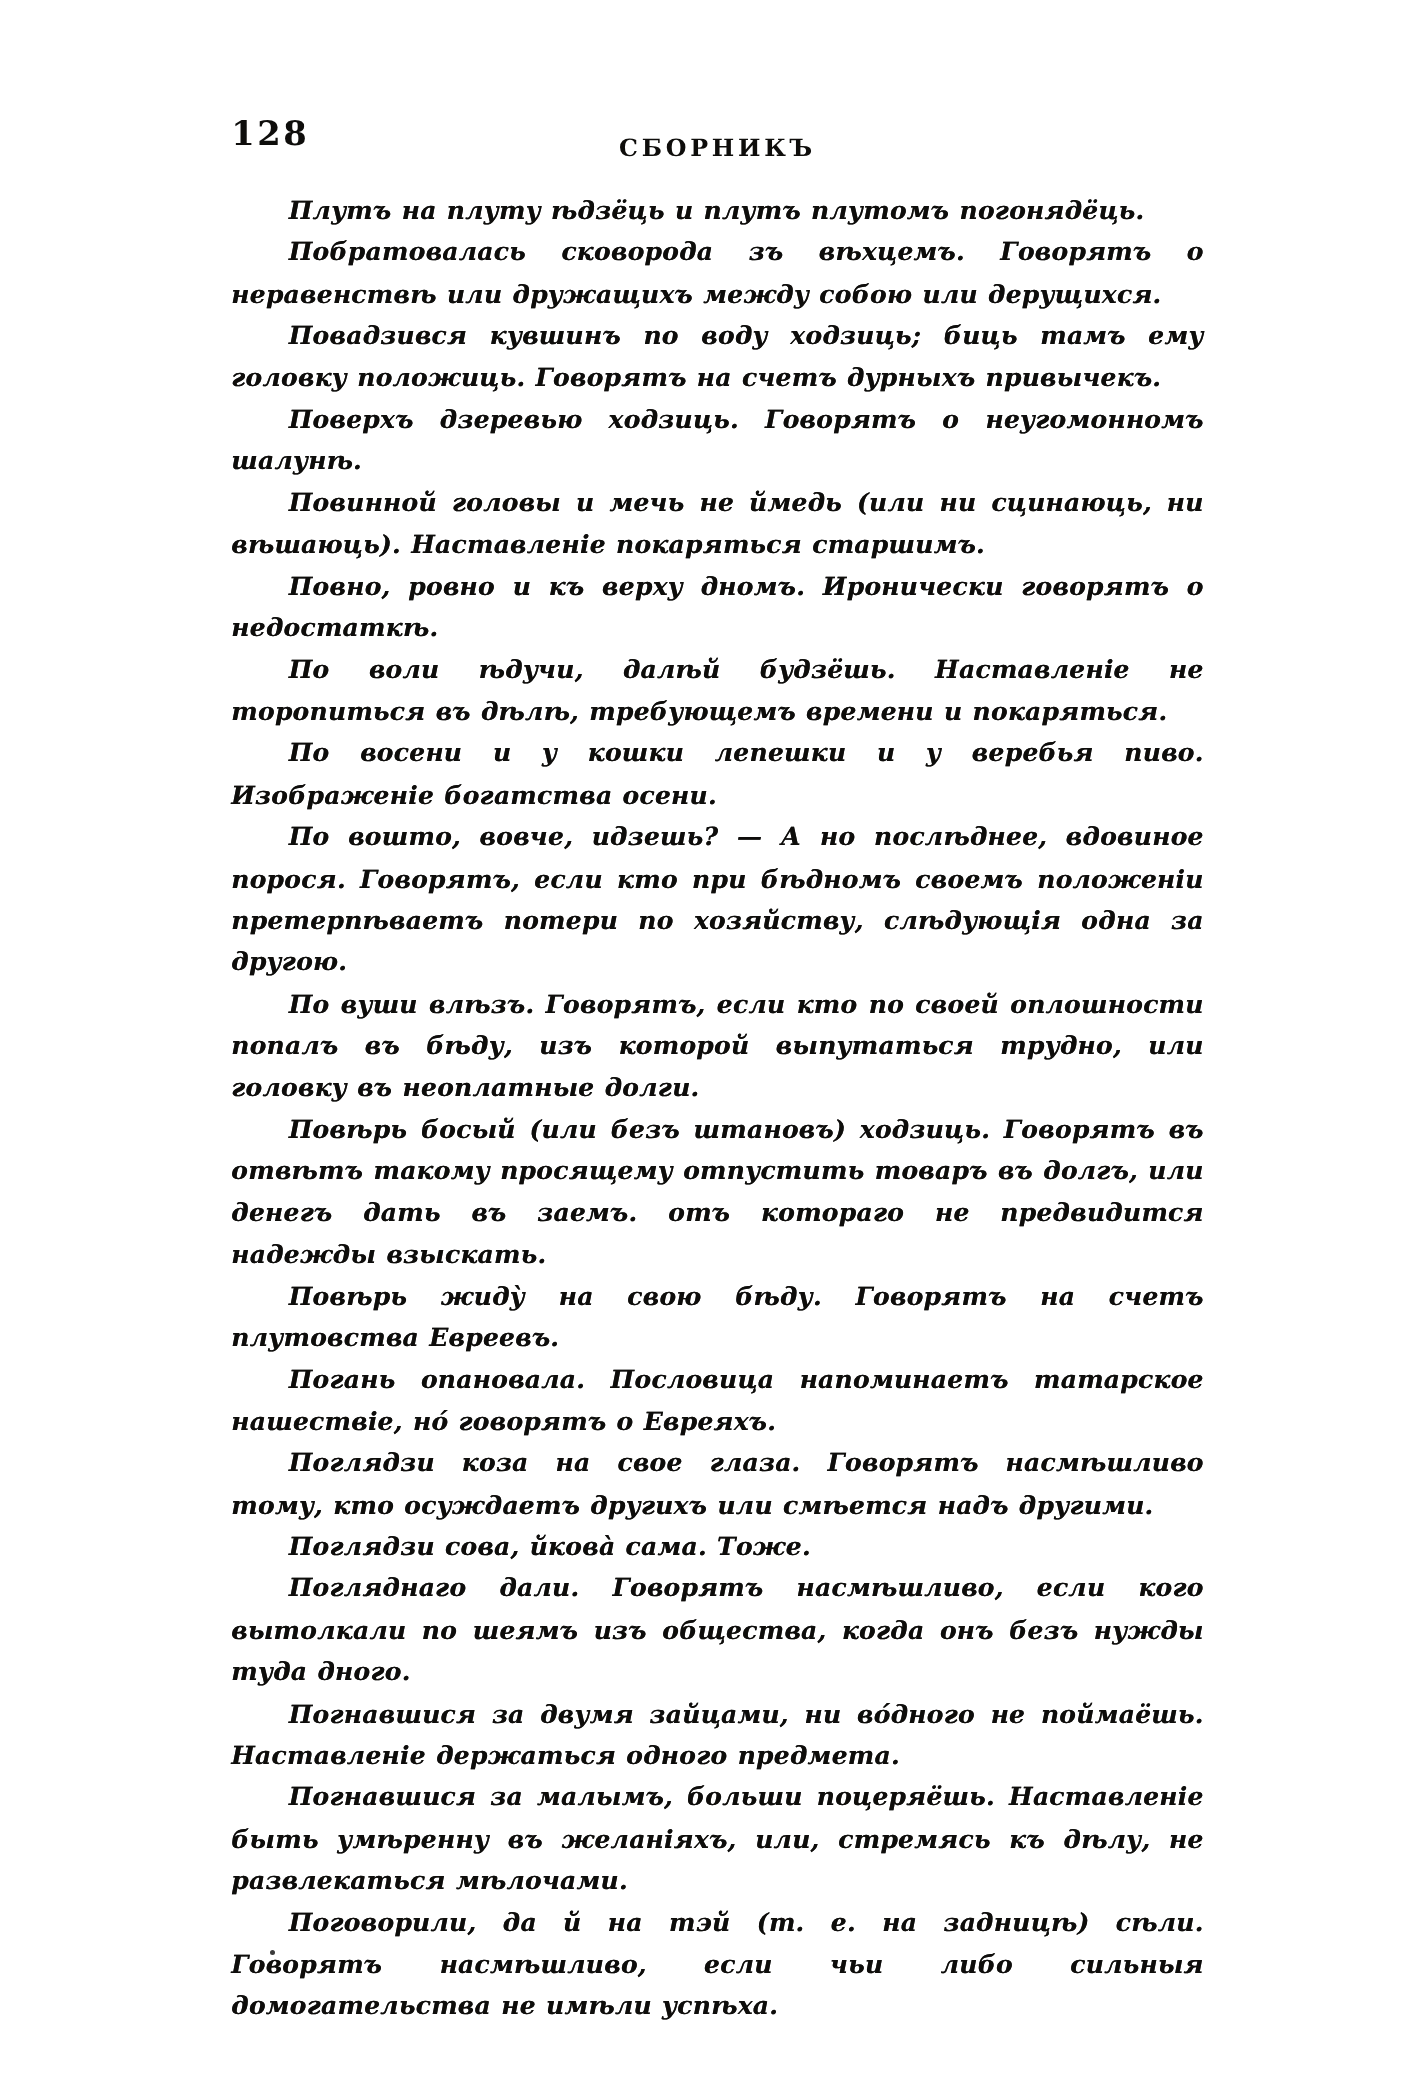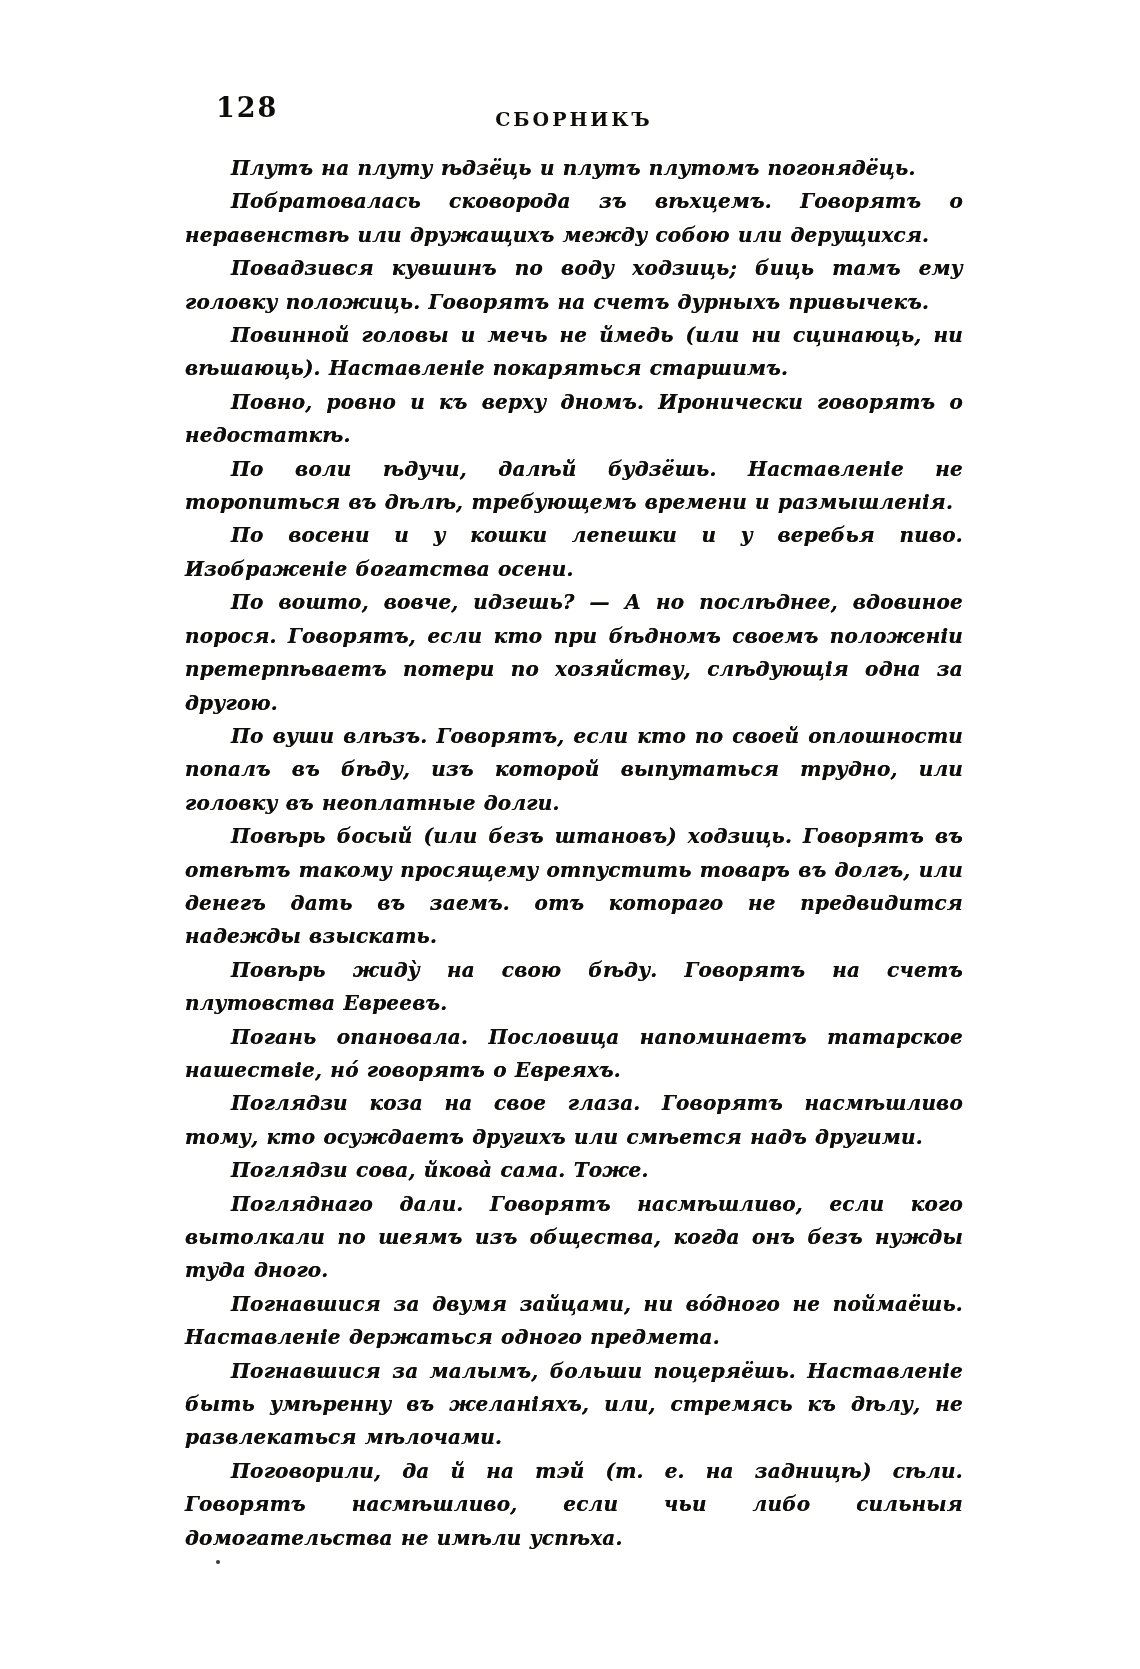--- a/index.html
+++ b/index.html
@@ -23,21 +23,20 @@
     left: 185px;
     width: 778px;
     height: 36px;
   }
   .page-number {
     position: absolute;
     left: 0;
     top: 0;
     font-size: 27px;
     letter-spacing: 2px;
-    margin-left: 31px;
   }
   .page-title {
     position: absolute;
     left: 0;
     top: 16px;
     width: 100%;
     text-align: center;
     font-size: 19px;
     letter-spacing: 3px;
   }
@@ -76,23 +75,24 @@
 
   <div class="page-header">
     <div class="page-number">128</div>
     <div class="page-title">СБОРНИКЪ</div>
   </div>
 
   <div class="text-block">
     <p>Плутъ на плуту ѣдзёць и плутъ плутомъ погонядёць.</p>
     <p>Побратовалась сковорода зъ вѣхцемъ. Говорятъ о неравенствѣ или дружащихъ между собою или дерущихся.</p>
     <p>Повадзився кувшинъ по воду ходзиць; биць тамъ ему головку положиць. Говорятъ на счетъ дурныхъ привычекъ.</p>
+    <p>Поверхъ дзеревью ходзиць. Говорятъ о неугомонномъ шалунѣ.</p>
     <p>Повинной головы и мечь не ймедь (или ни сцинаюць, ни вѣшаюць). Наставленіе покаряться старшимъ.</p>
     <p>Повно, ровно и къ верху дномъ. Иронически говорятъ о недостаткѣ.</p>
-    <p>По воли ѣдучи, далѣй будзёшь. Наставленіе не торопиться въ дѣлѣ, требующемъ времени и размышленія.</p>
+    <p>По воли ѣдучи, далѣй будзёшь. Наставленіе не торопиться въ дѣлѣ, требующемъ времени и покаряться.</p>
     <p>По восени и у кошки лепешки и у веребья пиво. Изображеніе богатства осени.</p>
     <p>По вошто, вовче, идзешь? — А но послѣднее, вдовиное порося. Говорятъ, если кто при бѣдномъ своемъ положеніи претерпѣваетъ потери по хозяйству, слѣдующія одна за другою.</p>
     <p>По вуши влѣзъ. Говорятъ, если кто по своей оплошности попалъ въ бѣду, изъ которой выпутаться трудно, или головку въ неоплатные долги.</p>
     <p>Повѣрь босый (или безъ штановъ) ходзиць. Говорятъ въ отвѣтъ такому просящему отпустить товаръ въ долгъ, или денегъ дать въ заемъ. отъ котораго не предвидится надежды взыскать.</p>
     <p>Повѣрь жиду̀ на свою бѣду. Говорятъ на счетъ плутовства Евреевъ.</p>
     <p>Погань опановала. Пословица напоминаетъ татарское нашествіе, но́ говорятъ о Евреяхъ.</p>
     <p>Поглядзи коза на свое глаза. Говорятъ насмѣшливо тому, кто осуждаетъ другихъ или смѣется надъ другими.</p>
     <p>Поглядзи сова, йкова̀ сама. Тоже.</p>
     <p>Погляднаго дали. Говорятъ насмѣшливо, если кого вытолкали по шеямъ изъ общества, когда онъ безъ нужды туда дного.</p>
     <p>Погнавшися за двумя зайцами, ни во́дного не поймаёшь. Наставленіе держаться одного предмета.</p>

